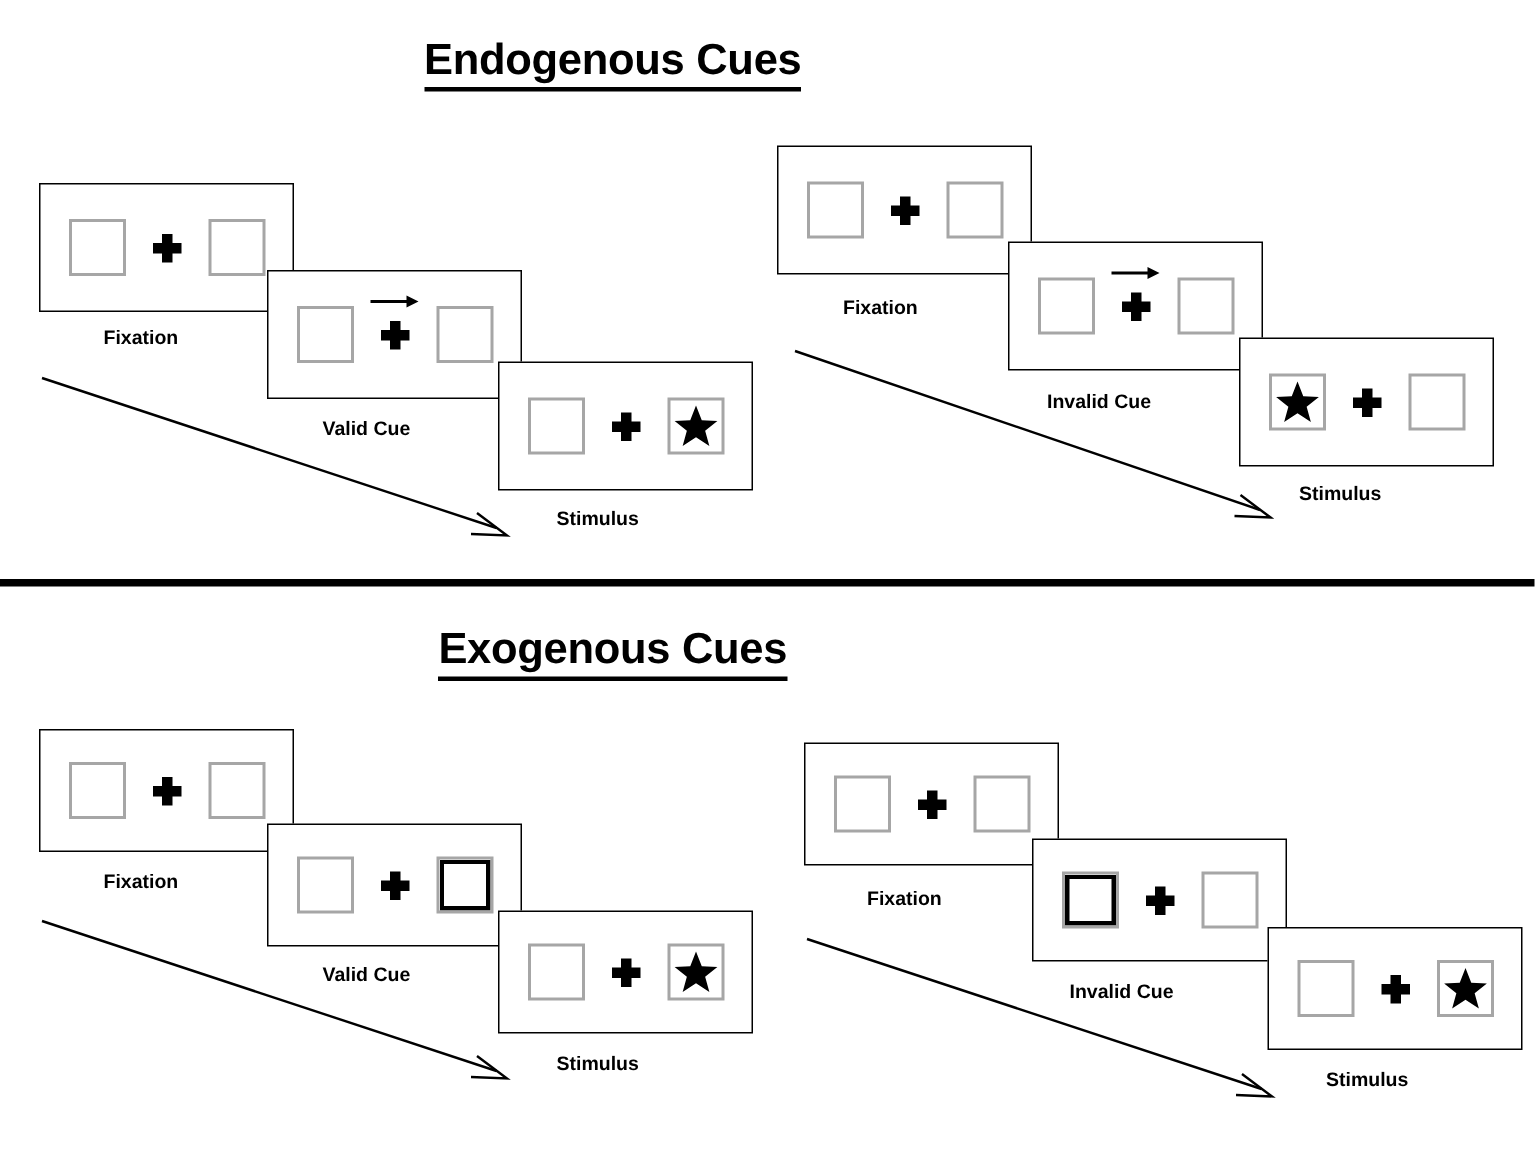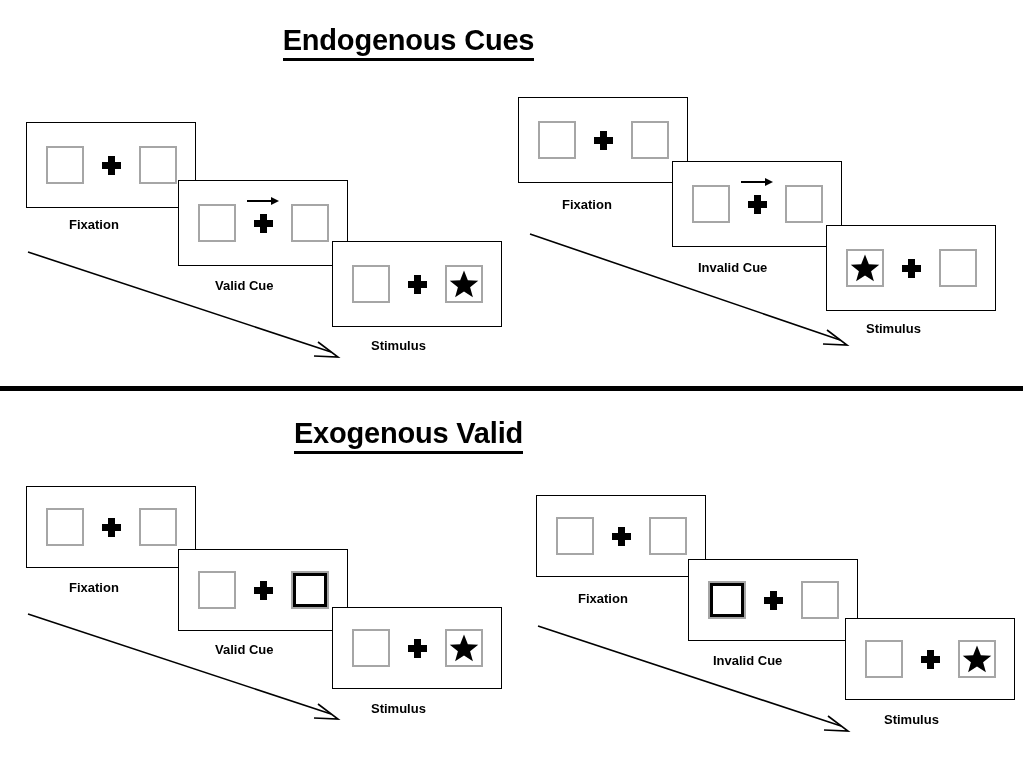--- a/index.html
+++ b/index.html
@@ -225,21 +225,21 @@
       </div>
       <div class="plus"></div>
       <div class="sq"></div>
     </div>
   </div>
   <div class="stage-label" style="left:866px; top:322px;">Stimulus</div>
 
   <div class="divider" style="top:386px;"></div>
 
   <div class="section-title" style="top:419px;">
-    <span class="tt">Exogenous Valid</span>
+    <span class="tt">Exogenous Cues</span>
   </div>
 
   <svg class="flow-arrow" style="left:26px; top:610px; width:320px; height:118px;" viewBox="0 0 320 118">
     <line x1="2" y1="4" x2="305" y2="104" stroke="#000" stroke-width="1.6"></line>
     <path d="M292 94 L312 109 L288 108" fill="none" stroke="#000" stroke-width="1.6"></path>
   </svg>
 
   <div class="frame" style="left:26px; top:486px; width:170px; height:82px;">
     <div class="frame-inner">
       <div class="sq"></div>

